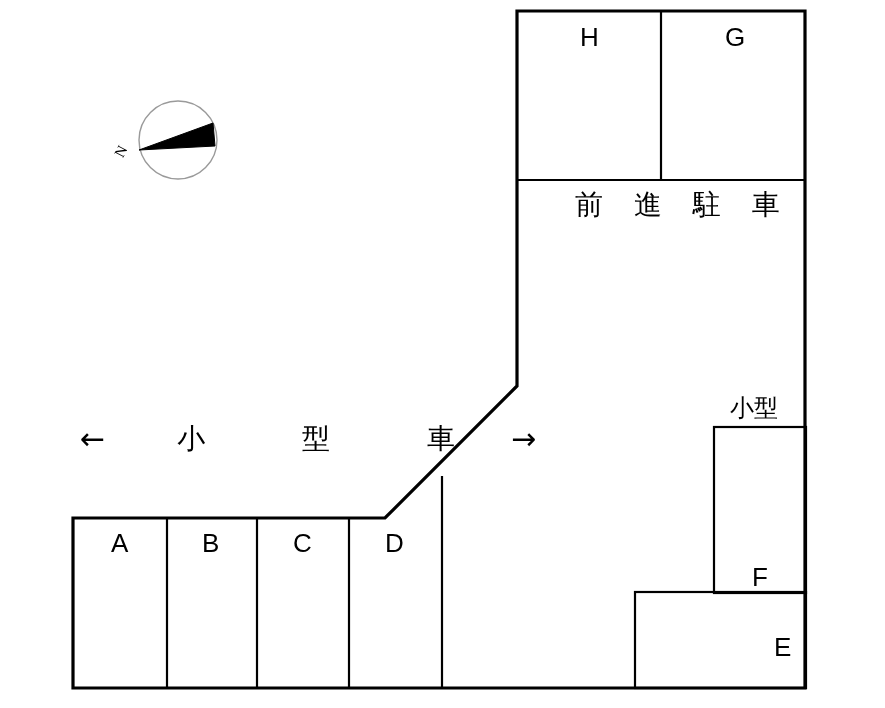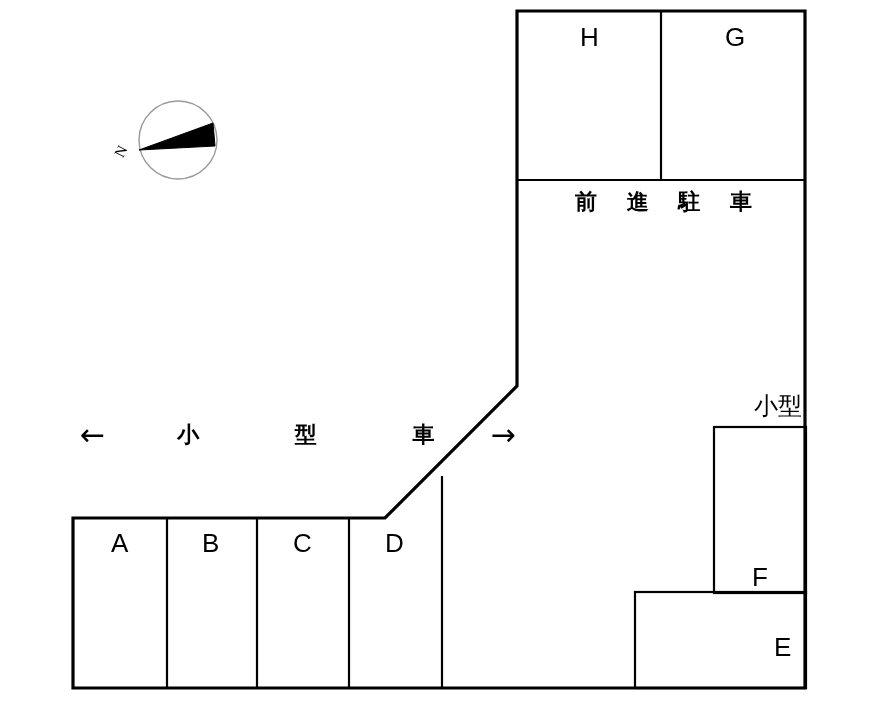--- a/index.html
+++ b/index.html
@@ -34,28 +34,27 @@
     line-height: 1;
     user-select: none;
   }
   .stall-label {
     font-size: 26px;
     font-family: "Liberation Sans", "DejaVu Sans", sans-serif;
     font-weight: 400;
   }
   .cjk {
     font-family: "DejaVu Sans", "Liberation Sans", sans-serif;
-    font-size: 22px;
-    font-weight: 700;
+    font-size: 28px;
+    font-weight: 400;
   }
   .cjk-small {
-    font-family: Liberation Mono, monospace;
+    font-family: Liberation Serif, serif;
     font-size: 24px;
     font-weight: 400;
-    margin-left: 24px;
   }
   .arrow-row {
     position: absolute;
     display: flex;
     align-items: center;
     font-size: 26px;
   }
   .arrow-glyph {
     font-family: "DejaVu Sans", "Liberation Sans", sans-serif;
     font-size: 30px;

